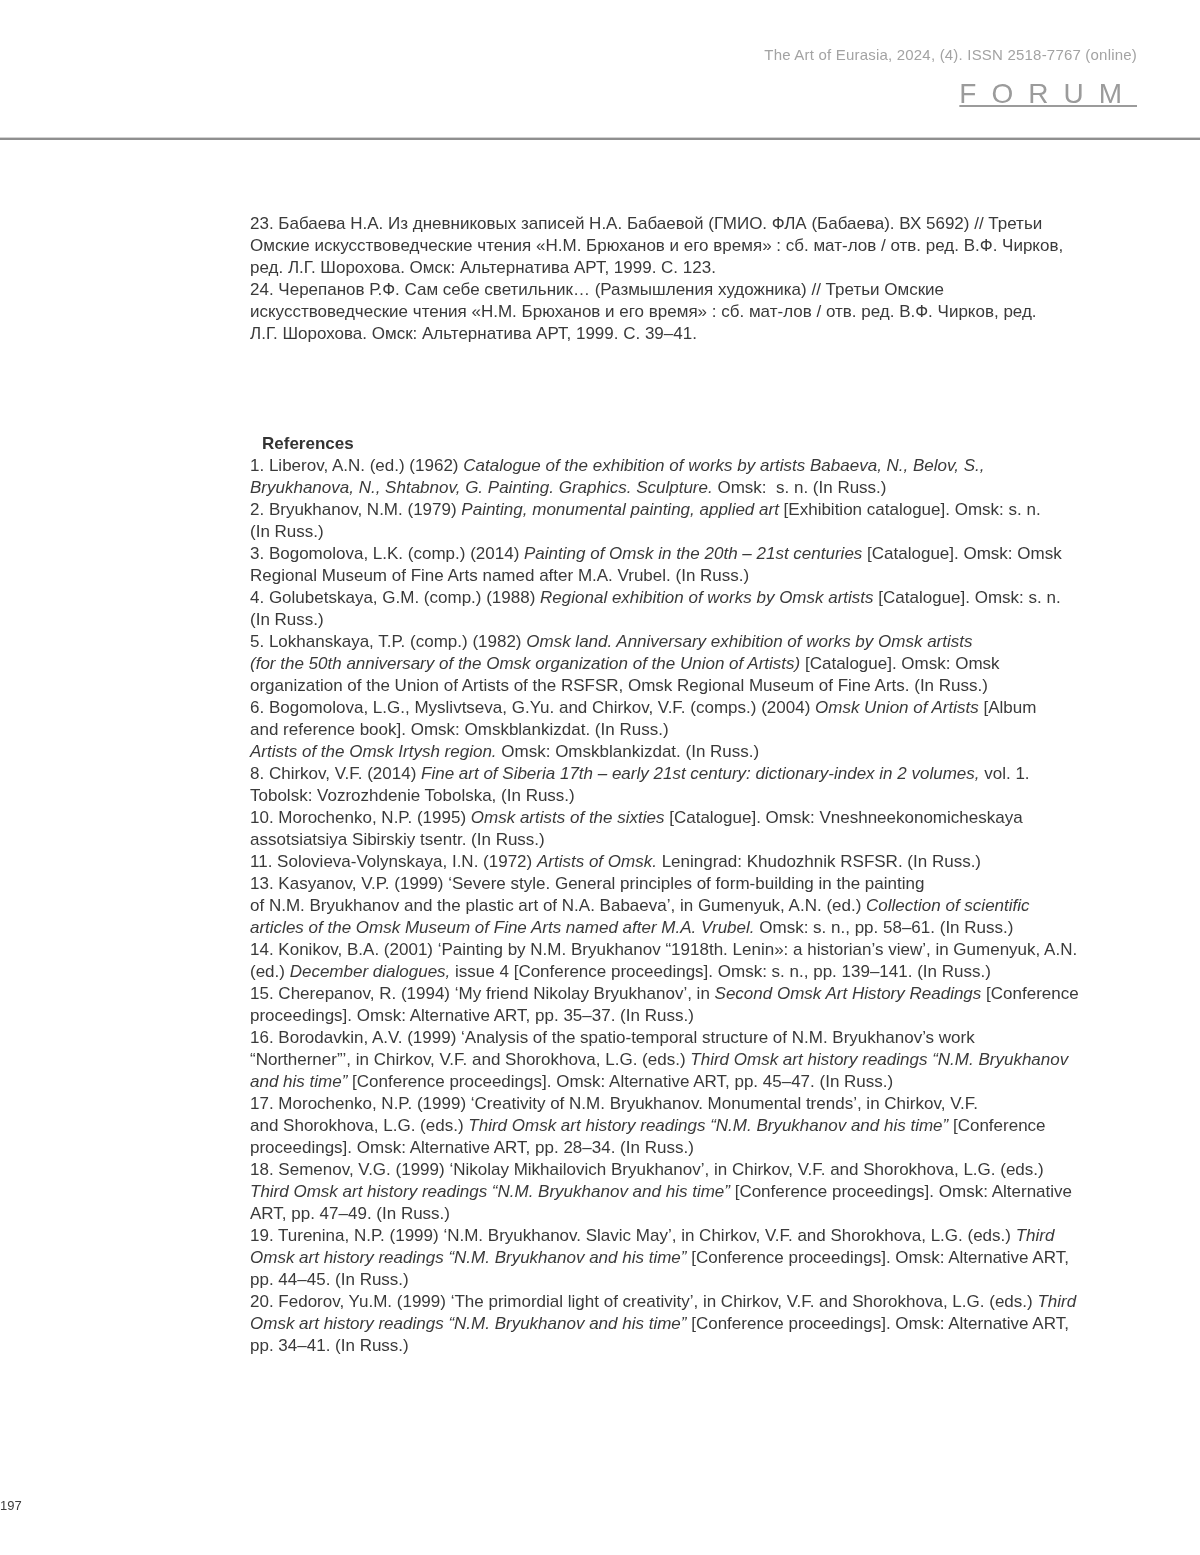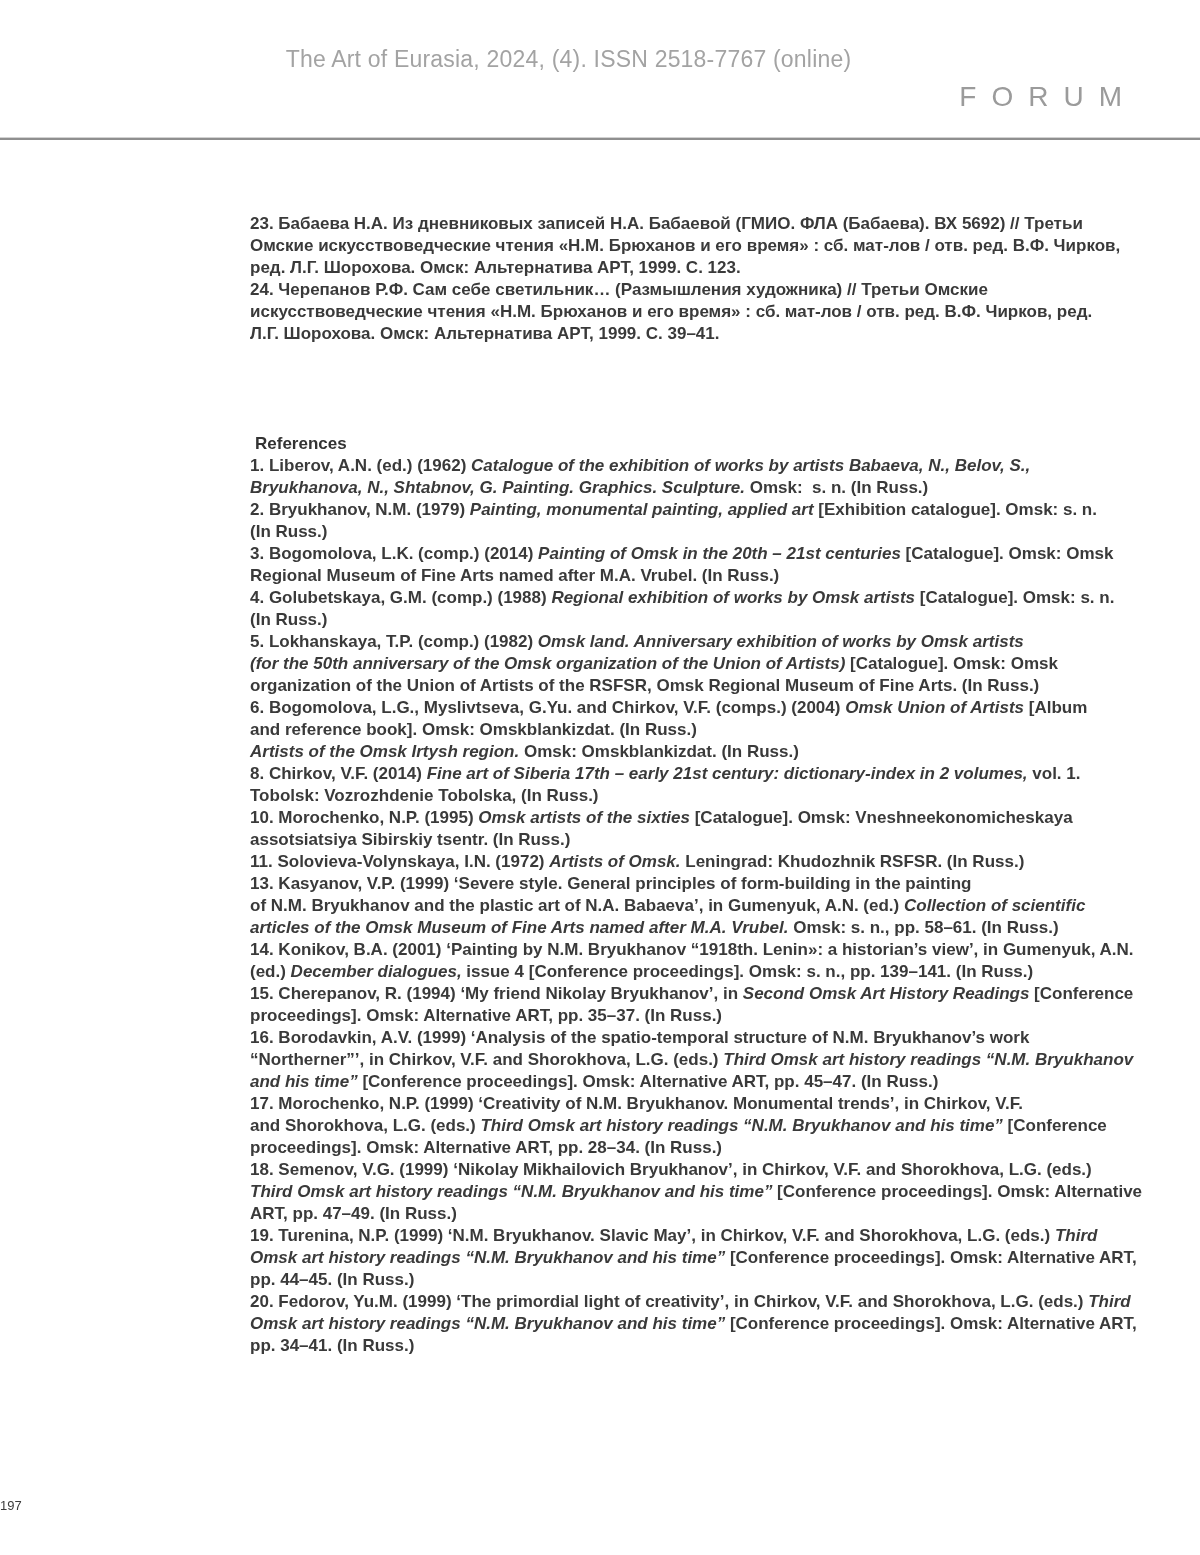--- a/index.html
+++ b/index.html
@@ -1,27 +1,27 @@
 <!DOCTYPE html>
 <html><head>
 <meta charset="utf-8">
 <style>
   html,body{margin:0;padding:0;}
   body{
     width:1200px;height:1555px;background:#ffffff;position:relative;
     font-family:"Liberation Sans","DejaVu Sans",sans-serif;color:#3a3a3a;
   }
   .page-header{position:absolute;top:0;left:0;width:1137px;text-align:right;}
-  .journal-line{margin-top:46px;font-size:23px;color:#a3a3a3;letter-spacing:.2px;text-align:center;}
-  .forum-label{margin-top:8px;font-size:28px;color:#9b9b9b;letter-spacing:15px;font-weight:400;}
+  .journal-line{margin-top:46px;font-size:15px;color:#a3a3a3;letter-spacing:.2px;}
+  .forum-label{margin-top:15px;font-size:28px;color:#9b9b9b;letter-spacing:15px;font-weight:400;text-decoration:underline;}
   .top-rule{position:absolute;top:137px;left:0;width:1200px;height:3px;
     background:linear-gradient(#d2d2d2 0 1px,#8f8f8f 1px 3px);}
   .content{position:absolute;left:250px;top:213px;width:940px;font-size:17px;line-height:22px;}
-  .entry{margin:0;white-space:pre-wrap;font-weight:bold;}
-  .references-heading{margin:88px 0 0 5px;font-size:17px;line-height:22px;font-weight:700;color:#333333;}
+  .entry{margin:0;white-space:pre-wrap;}
+  .references-heading{margin:88px 0 0 12px;font-size:17px;line-height:22px;font-weight:700;color:#333333;}
   .it{font-style:italic;}
   .page-footer{position:absolute;top:1498px;left:0;width:1140px;text-align:left;
     font-size:13px;color:#3b3b3b;}
 </style>
 </head>
 <body>
 
 <header class="page-header">
   <div class="journal-line">The Art of Eurasia, 2024, (4). ISSN 2518-7767 (online)</div>
   <div class="forum-label">FORUM</div>

